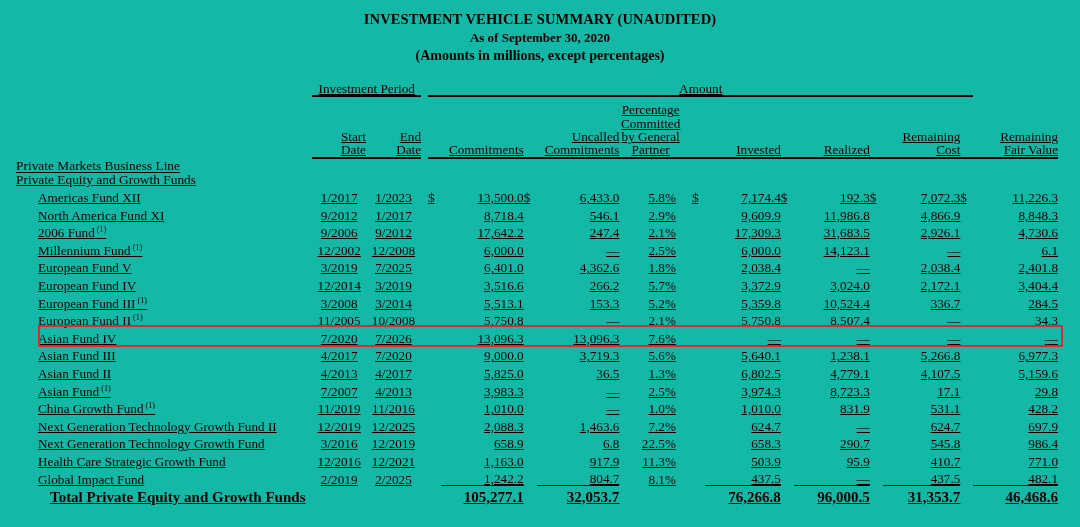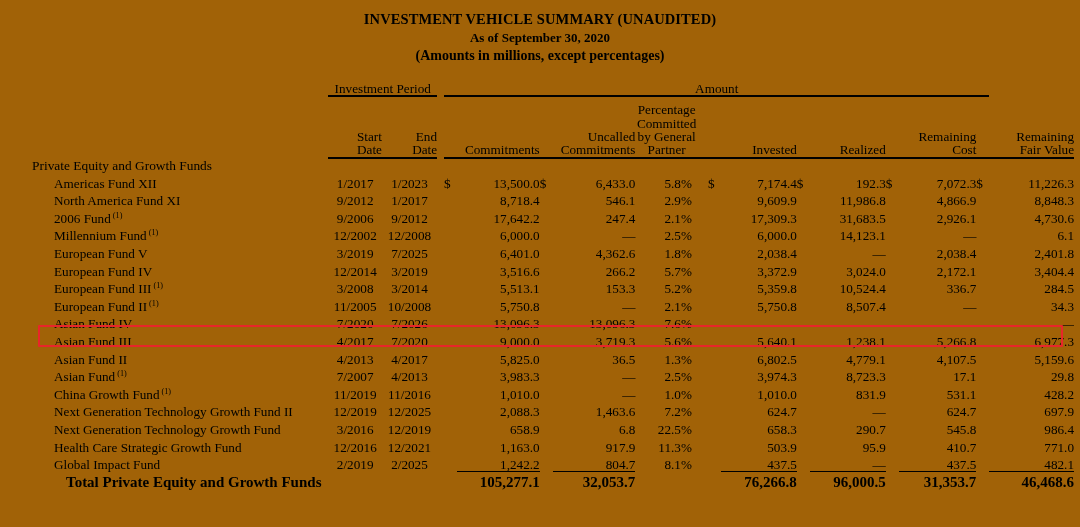--- a/index.html
+++ b/index.html
@@ -7,21 +7,21 @@
     margin: 0; padding: 0;
     width: 1080px; height: 527px;
     background: #ffffff;
     font-family: "Liberation Serif", "DejaVu Serif", serif;
     color: #000000;
     overflow: hidden;
   }
   #page {
     position: relative;
     width: 1080px; height: 527px;
-    background: #a16207;
+    background: #14b8a6;
   }
 
   
   .titleblock {
     position: absolute;
     top: 10px; left: 0; width: 1080px;
     text-align: center;
   }
   .title-main {
     font-weight: bold;
@@ -37,25 +37,26 @@
   .title-sub2 {
     font-weight: bold;
     font-size: 14px;
     line-height: 18px;
   }
 
   
   table.fin {
     position: absolute;
     top: 82px;
-    left: 32px;
+    left: 16px;
     width: 1042px;
     border-collapse: collapse;
     font-size: 13.2px;
     line-height: 1.0;
+    text-decoration: underline;
   }
   table.fin td, table.fin th {
     padding: 0;
     vertical-align: bottom;
     white-space: nowrap;
     font-weight: normal;
   }
 
   
   .c-name  { width: 262px; }
@@ -213,20 +214,23 @@
           <span>Remaining</span><br>
           <span>Cost</span>
         </td>
         <td class="under"></td>
         <td class="under">
           <span>Remaining</span><br>
           <span>Fair Value</span>
         </td>
       </tr>
 
+      <tr class="biz-line">
+        <td colspan="18"><span class="u">Private Markets Business Line</span></td>
+      </tr>
 
       <tr class="sub-head">
         <td colspan="18">Private Equity and Growth Funds</td>
       </tr>
 
       </tbody>
       <tbody id="rows-host">
         <tr class="data">
           <td class="c-name">Americas Fund XII</td>
           <td></td>

